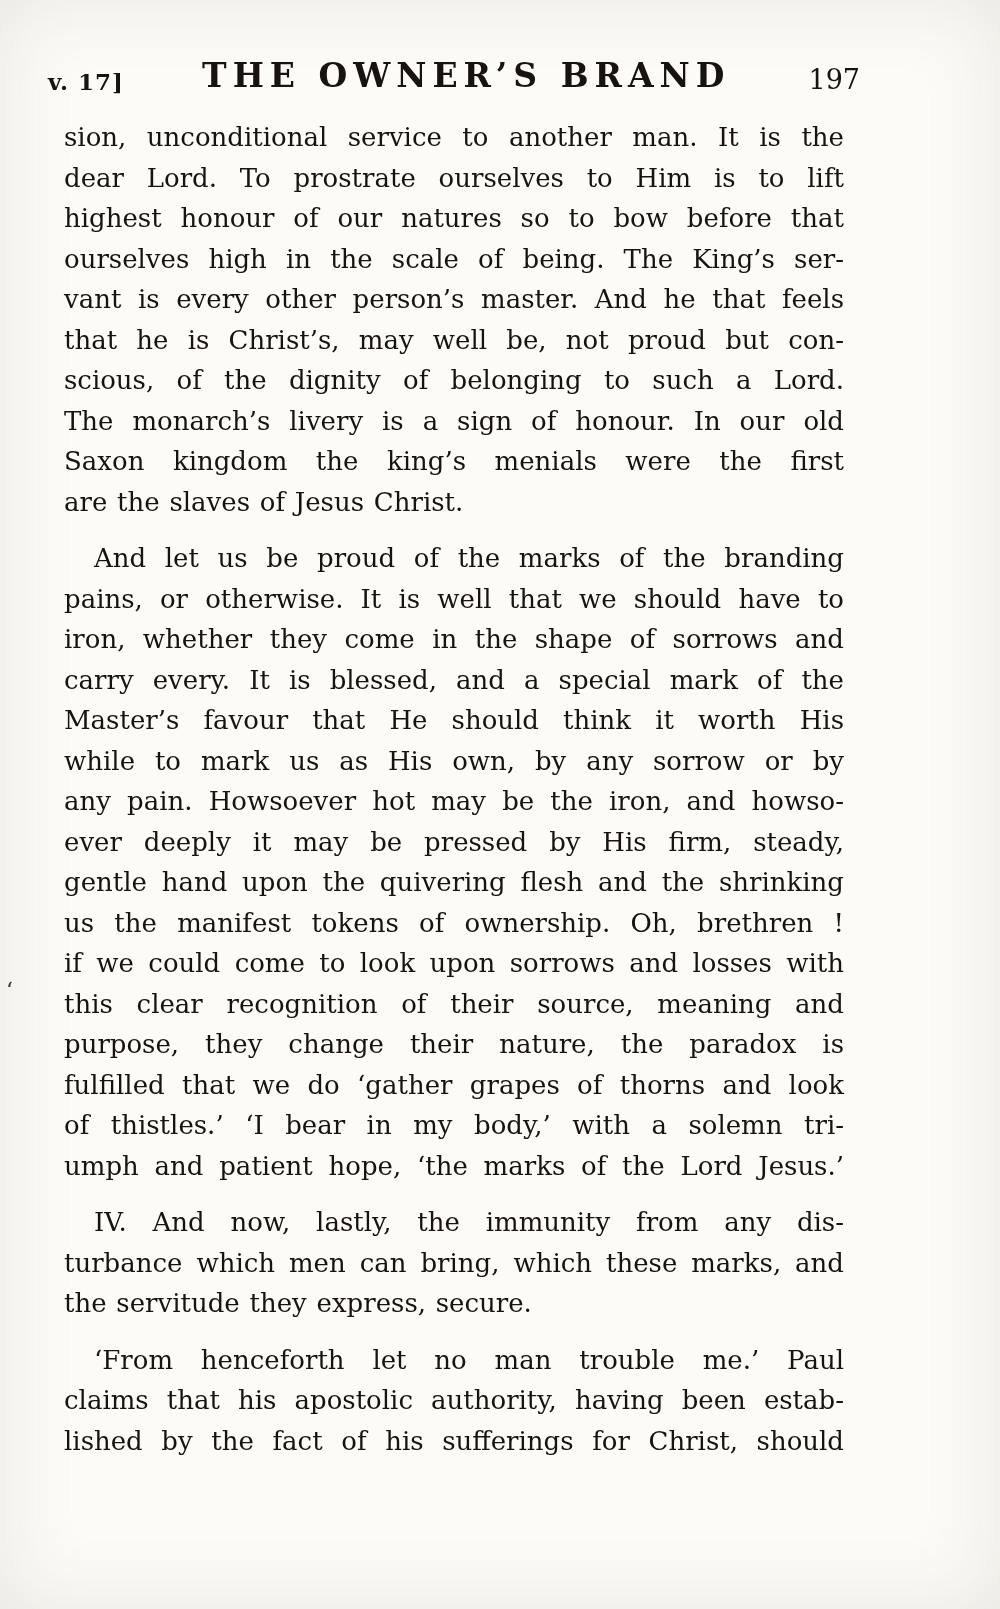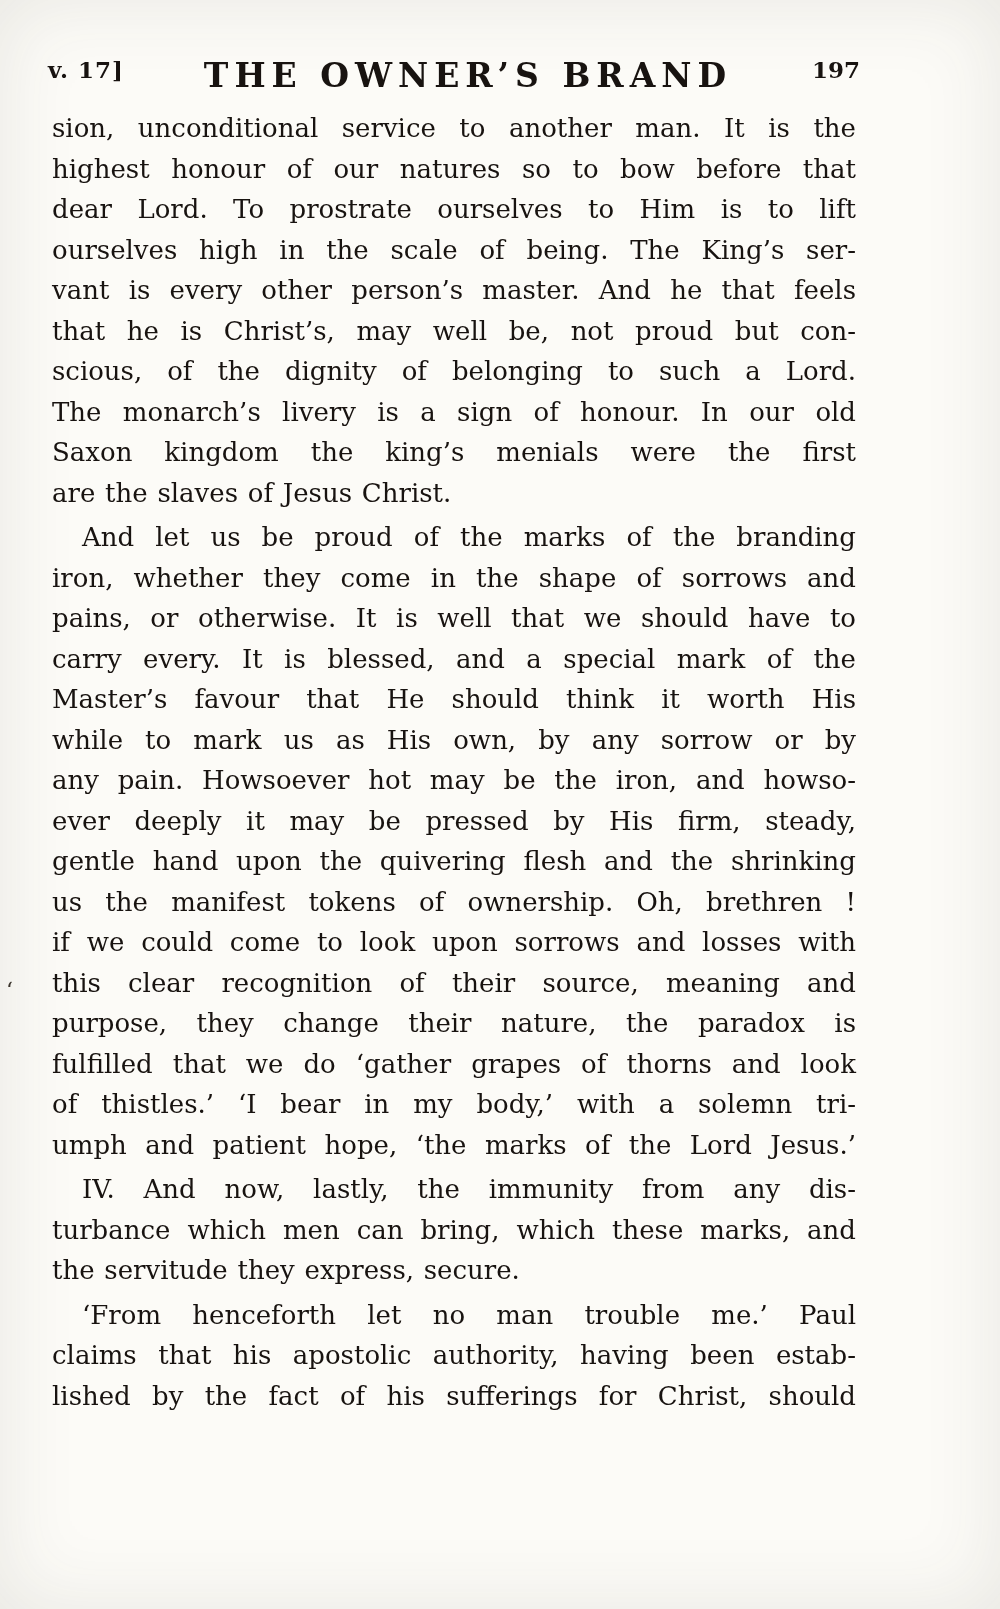--- a/index.html
+++ b/index.html
@@ -16,45 +16,45 @@
     position: relative;
     overflow: hidden;
   }
   .page {
     position: relative;
     padding: 56px 140px 0 48px; 
   }
   .running-head {
     display: flex;
     justify-content: space-between;
-    align-items: flex-start;
-    margin-bottom: 13px;
+    align-items: flex-end;
+    margin-bottom: 22px;
     gap: 48px;
   }
   .rh-left {
     font-size: 23px;
     font-weight: bold;
     letter-spacing: 1px;
   }
   .rh-title {
     font-size: 33px;
     letter-spacing: 6px;
     font-weight: 700;
     white-space: nowrap;
   }
   .rh-right {
-    font-size: 23px;
-    font-weight: bold;
+    font-size: 27px;
+    font-weight: normal;
   }
   .body-text {
     font-size: 26px;
     line-height: 40.5px;
     word-spacing: 1.5px;
   }
-  .para { margin: 4px; }
+  .para { margin: 16px; }
   .line {
     white-space: nowrap;
     text-align: justify;
     text-align-last: justify;
     height: 40.5px;
     overflow: visible;
   }
   .line.last {
     text-align-last: left;
   }
@@ -77,35 +77,35 @@
   <div class="running-head">
     <span class="rh-left">v. 17]</span>
     <span class="rh-title">THE OWNER’S BRAND</span>
     <span class="rh-right">197</span>
   </div>
 
   <div class="body-text">
 
     <div class="para">
       <div class="line">sion, unconditional service to another man.  It is the</div>
+      <div class="line">dear Lord.  To prostrate ourselves to Him is to lift</div>
       <div class="line">highest honour of our natures so to bow before that</div>
-      <div class="line">dear Lord.  To prostrate ourselves to Him is to lift</div>
       <div class="line">ourselves high in the scale of being.  The King’s ser-</div>
       <div class="line">vant is every other person’s master.  And he that feels</div>
       <div class="line">that he is Christ’s, may well be, not proud but con-</div>
       <div class="line">scious, of the dignity of belonging to such a Lord.</div>
       <div class="line">The monarch’s livery is a sign of honour.  In our old</div>
       <div class="line">Saxon kingdom the king’s menials were the first</div>
       <div class="line last">are the slaves of Jesus Christ.</div>
     </div>
 
     <div class="para">
       <div class="line indent">And let us be proud of the marks of the branding</div>
+      <div class="line">pains, or otherwise.  It is well that we should have to</div>
       <div class="line">iron, whether they come in the shape of sorrows and</div>
-      <div class="line">pains, or otherwise.  It is well that we should have to</div>
       <div class="line">carry every.  It is blessed, and a special mark of the</div>
       <div class="line">Master’s favour that He should think it worth His</div>
       <div class="line">while to mark us as His own, by any sorrow or by</div>
       <div class="line">any pain.  Howsoever hot may be the iron, and howso-</div>
       <div class="line">ever deeply it may be pressed by His firm, steady,</div>
       <div class="line">gentle hand upon the quivering flesh and the shrinking</div>
       <div class="line">us the manifest tokens of ownership.  Oh, brethren !</div>
       <div class="line">if we could come to look upon sorrows and losses with</div>
       <div class="line">this clear recognition of their source, meaning and</div>
       <div class="line">purpose, they change their nature, the paradox is</div>

